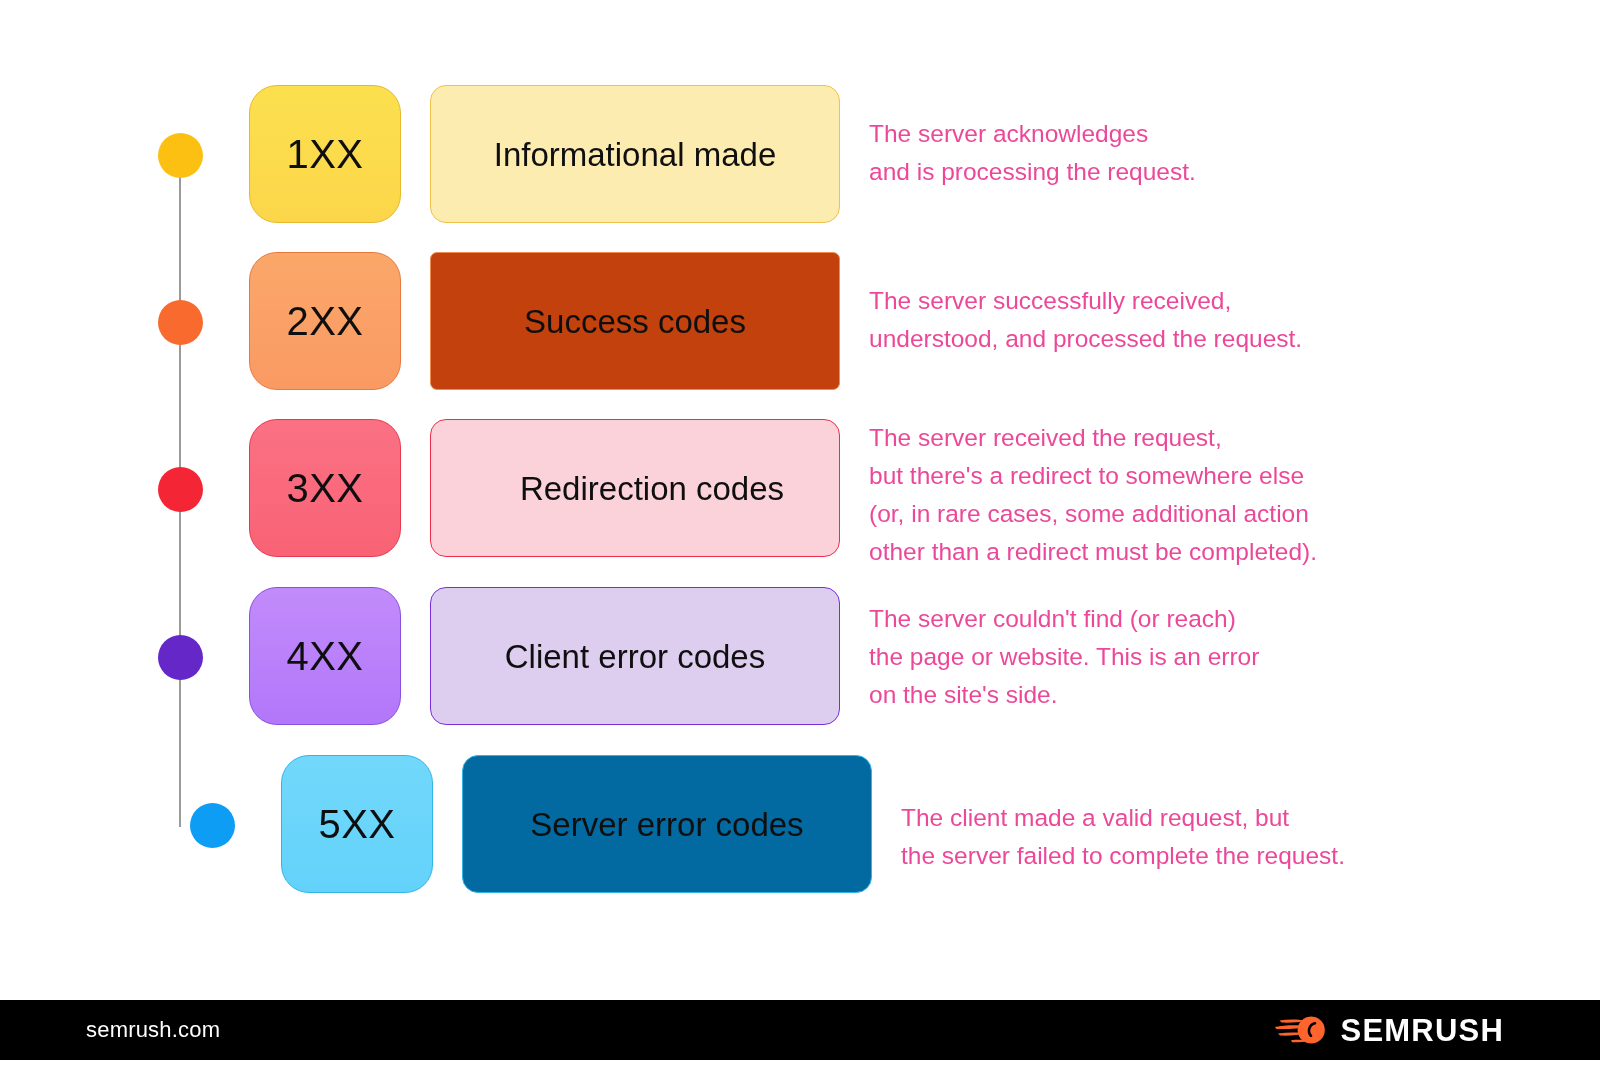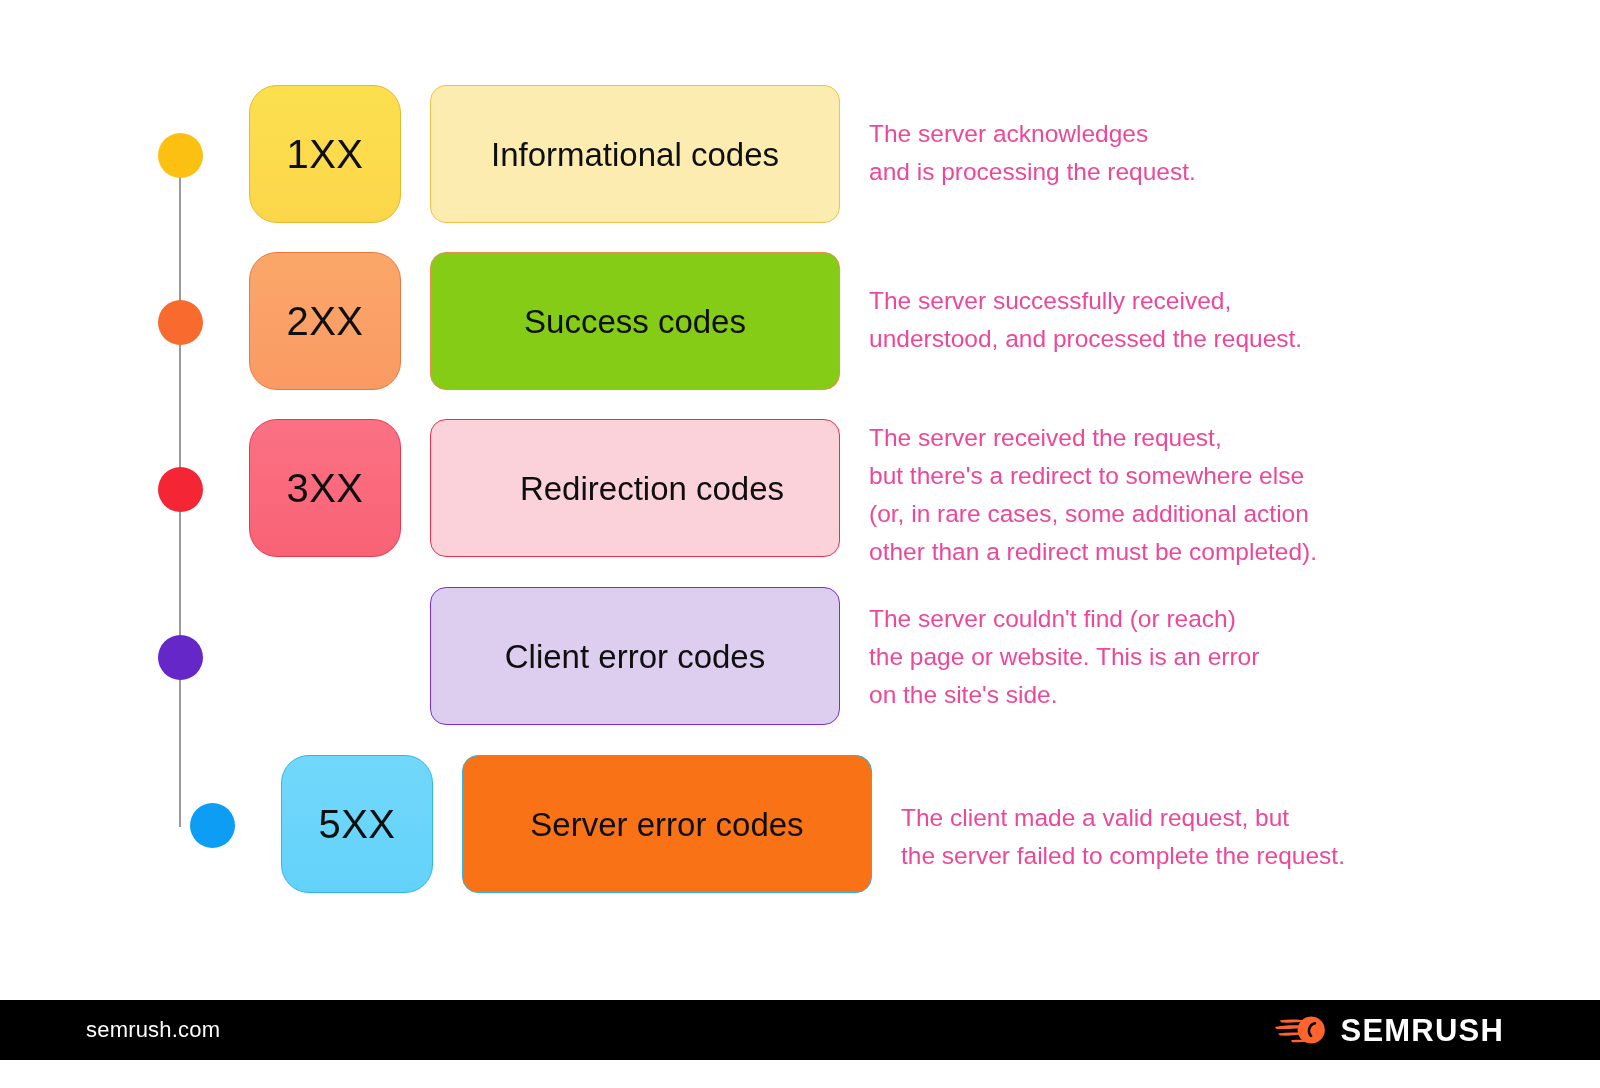--- a/index.html
+++ b/index.html
@@ -163,32 +163,32 @@
 <div id="diagram">
 
   <div id="timeline-track" style="background: rgb(154, 154, 154);"></div>
 
   <div class="row r0">
     <div class="dot" style="background: rgb(251, 192, 18);"></div>
     <div class="code-box" style="background: linear-gradient(rgb(251, 224, 78) 0%, rgb(252, 214, 74) 100%); border-color: rgb(231, 184, 43);">
       <span class="code-text">1XX</span>
     </div>
     <div class="name-box" style="background: rgb(253, 236, 176); border-color: rgb(240, 194, 74);">
-      <span class="name-text">Informational codes</span>
+      <span class="name-text">Informational made</span>
     </div>
     <div class="desc">The server acknowledges
 and is processing the request.</div>
   </div>
 
   <div class="row r1">
     <div class="dot" style="background: rgb(249, 106, 46);"></div>
     <div class="code-box" style="background: linear-gradient(rgb(251, 167, 106) 0%, rgb(249, 154, 99) 100%); border-color: rgb(232, 121, 60);">
       <span class="code-text">2XX</span>
     </div>
-    <div class="name-box" style="background: #84cc16; border-color: rgb(239, 140, 79);">
+    <div class="name-box" style="background: #c2410c; border-color: rgb(239, 140, 79); border-radius: 7px;">
       <span class="name-text">Success codes</span>
     </div>
     <div class="desc">The server successfully received,
 understood, and processed the request.</div>
   </div>
 
   <div class="row r2">
     <div class="dot" style="background: rgb(244, 37, 52);"></div>
     <div class="code-box" style="background: linear-gradient(rgb(251, 113, 132) 0%, rgb(249, 98, 117) 100%); border-color: rgb(230, 57, 80);">
       <span class="code-text">3XX</span>
@@ -197,34 +197,37 @@
       <span class="name-text">Redirection codes</span>
     </div>
     <div class="desc">The server received the request,
 but there's a redirect to somewhere else
 (or, in rare cases, some additional action
 other than a redirect must be completed).</div>
   </div>
 
   <div class="row r3">
     <div class="dot" style="background: rgb(102, 39, 201);"></div>
+    <div class="code-box" style="background: linear-gradient(rgb(194, 139, 251) 0%, rgb(178, 119, 250) 100%); border-color: rgb(139, 79, 224);">
+      <span class="code-text">4XX</span>
+    </div>
     <div class="name-box" style="background: rgb(221, 205, 238); border-color: rgb(122, 47, 220);">
       <span class="name-text">Client error codes</span>
     </div>
     <div class="desc">The server couldn't find (or reach)
 the page or website. This is an error
 on the site's side.</div>
   </div>
 
   <div class="row r4">
     <div class="dot" style="background: rgb(14, 157, 245);"></div>
     <div class="code-box" style="background: linear-gradient(rgb(114, 216, 251) 0%, rgb(99, 210, 250) 100%); border-color: rgb(47, 181, 232);">
       <span class="code-text">5XX</span>
     </div>
-    <div class="name-box" style="background: #f97316; border-color: rgb(47, 181, 232); justify-content: center;">
+    <div class="name-box" style="background: #0369a1; border-color: rgb(47, 181, 232); justify-content: center;">
       <span class="name-text">Server error codes</span>
     </div>
     <div class="desc">The client made a valid request, but
 the server failed to complete the request.</div>
   </div>
 
 </div>
 
 <div id="footer" style="background: rgb(0, 0, 0);">
   <div id="footer-site">semrush.com</div>

